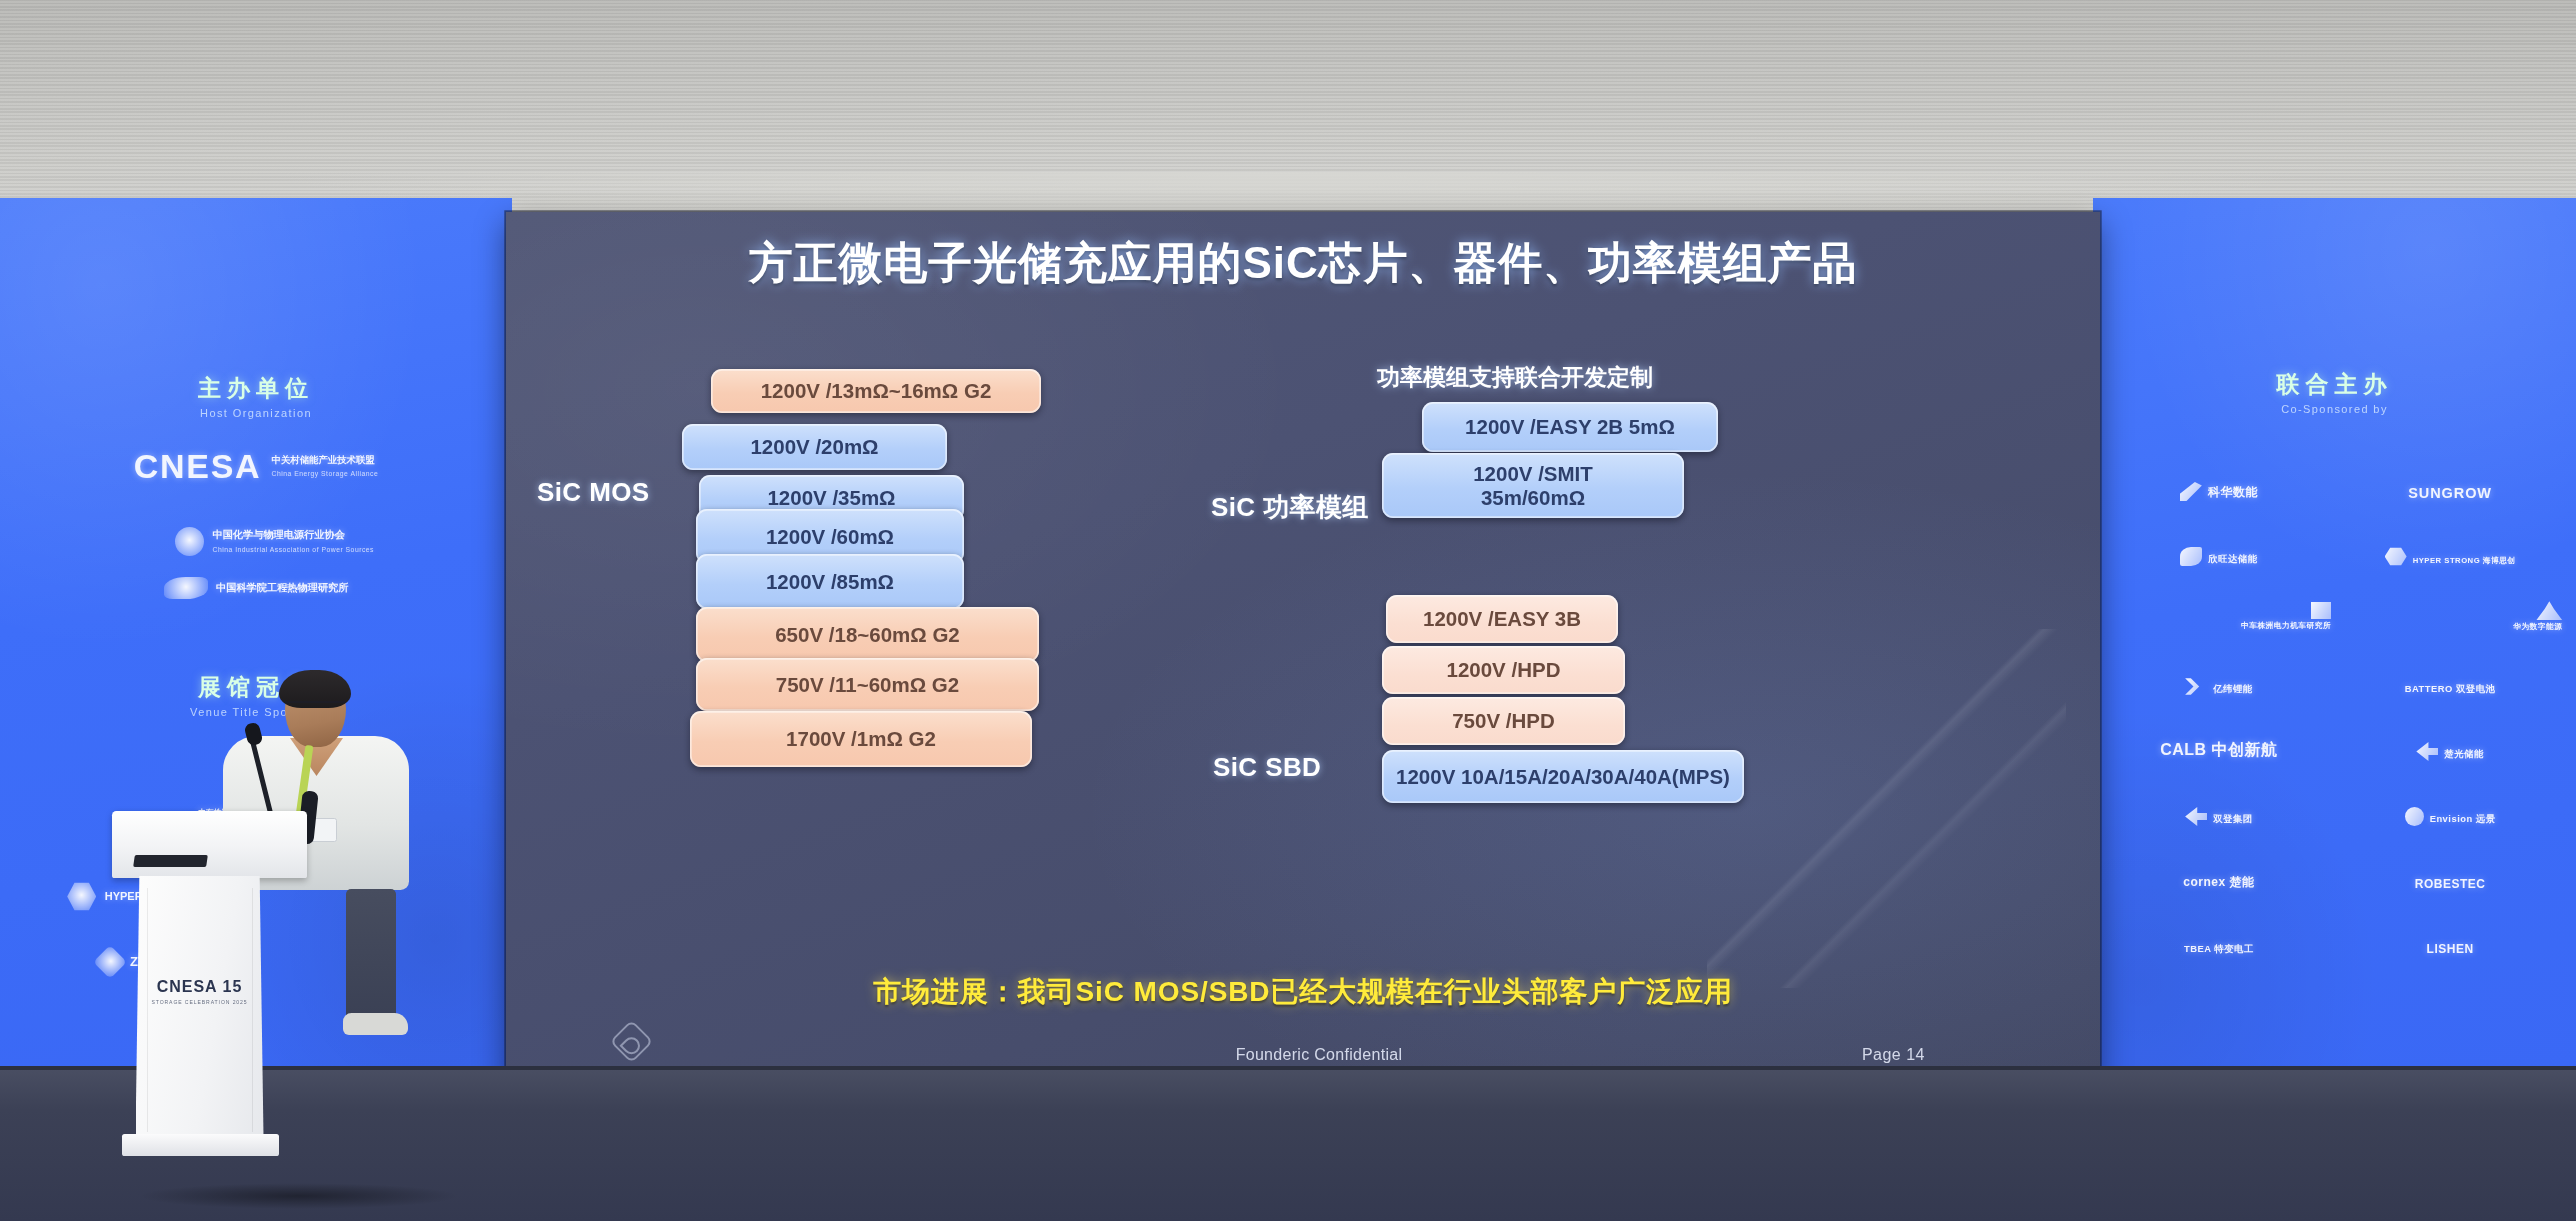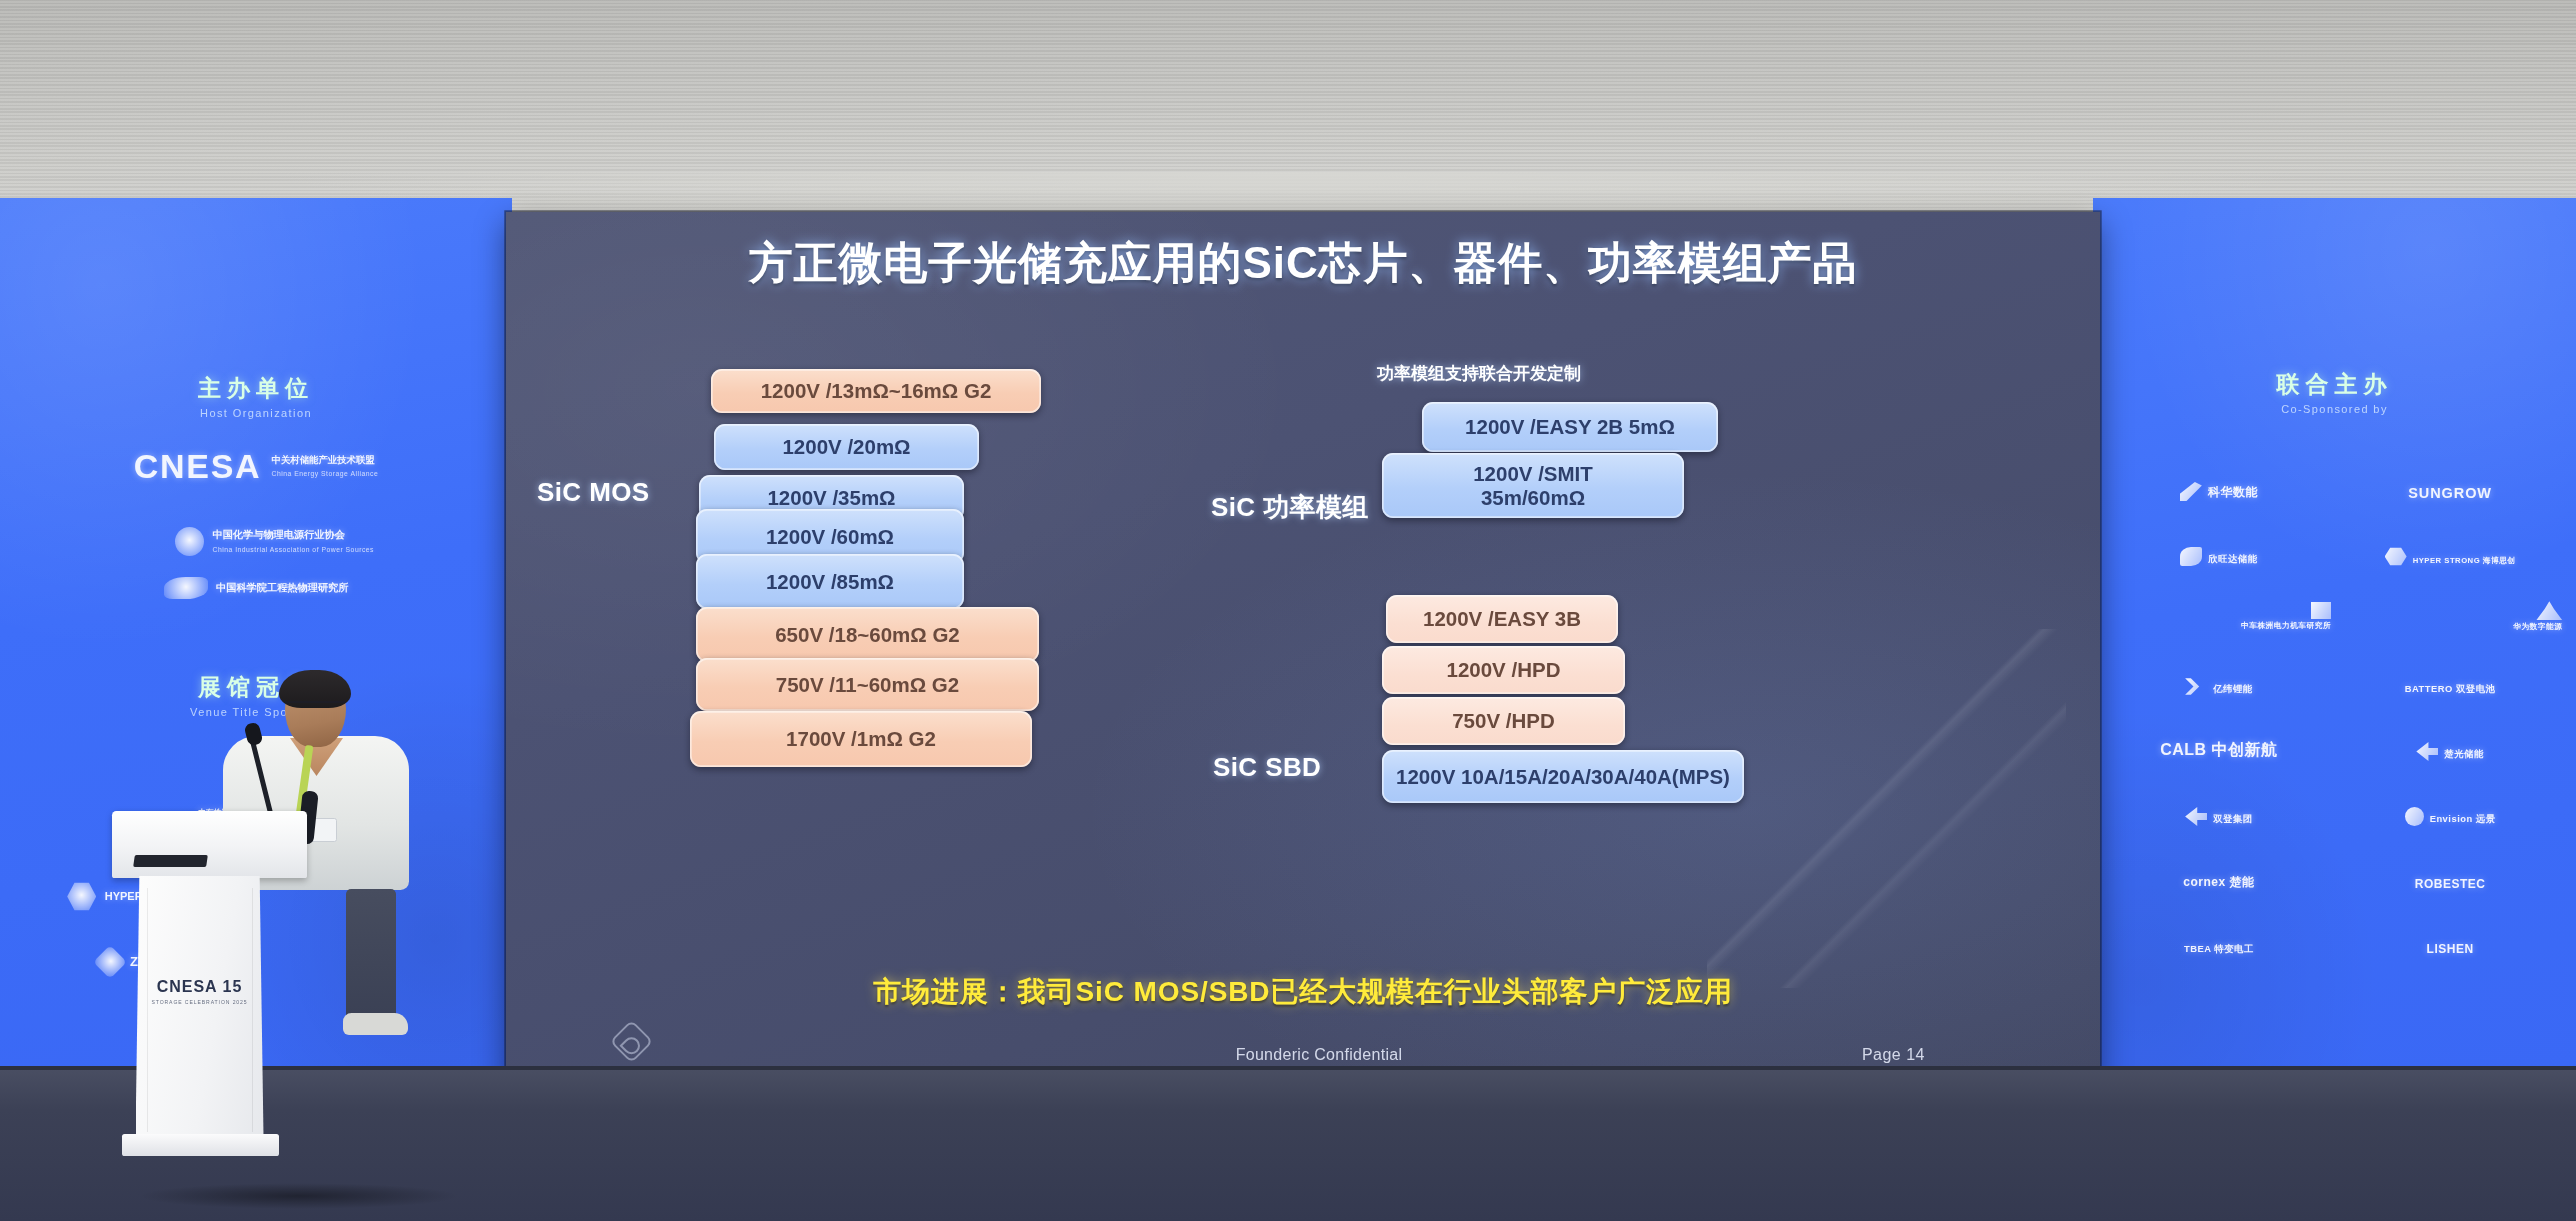--- a/index.html
+++ b/index.html
@@ -137,21 +137,21 @@
     font-size:44px; font-weight:700; color:#ffffff; letter-spacing:0.9px;
     text-shadow:0 0 12px rgba(150,190,255,.85), 0 1.7px 3.4px rgba(0,0,0,.5);
   }
 
   .col-label{
     position:absolute; color:#fff; font-size:26px; font-weight:700;
     letter-spacing:0.4px; text-shadow:0 0 7.7px rgba(180,210,255,.7);
     white-space:nowrap;
   }
   .mini-head{
-    position:absolute; color:#fff; font-size:17px; font-weight:700;
+    position:absolute; color:#fff; font-size:23px; font-weight:700;
     text-shadow:0 0 8.5px rgba(180,210,255,.75); white-space:nowrap;
   }
 
   .pill{
     position:absolute; border-radius:11px;
     display:flex; align-items:center; justify-content:center; text-align:center;
     font-size:20.5px; font-weight:600; line-height:1.16;
     box-shadow:0 2.6px 6px rgba(15,18,32,.45), inset 0 0 0 1.7px rgba(255,255,255,.55);
   }
   .pill.blue{
@@ -426,21 +426,21 @@
 
   <div id="screen">
     <div class="deco"></div>
     <div class="glow"></div>
 
     <div class="slide-title">方正微电子光储充应用的SiC芯片、器件、功率模组产品</div>
 
     <div class="col-label" style="left:31px;top:265px;">SiC MOS</div>
 
     <div class="pill peach" style="left:205px;top:157px;width:330px;height:44px;">1200V /13mΩ~16mΩ G2</div>
-    <div class="pill blue" style="left:208px;top:212px;width:265px;height:46px;">1200V /20mΩ</div>
+    <div class="pill blue" style="left:176px;top:212px;width:265px;height:46px;">1200V /20mΩ</div>
     <div class="pill blue" style="left:193px;top:263px;width:265px;height:46px;">1200V /35mΩ</div>
     <div class="pill blue" style="left:190px;top:297px;width:268px;height:55px;">1200V /60mΩ</div>
     <div class="pill blue" style="left:190px;top:342px;width:268px;height:55px;">1200V /85mΩ</div>
     <div class="pill peach" style="left:190px;top:395px;width:343px;height:55px;">650V /18~60mΩ G2</div>
     <div class="pill peach" style="left:190px;top:446px;width:343px;height:53px;">750V /11~60mΩ G2</div>
     <div class="pill peach" style="left:184px;top:499px;width:342px;height:56px;">1700V /1mΩ  G2</div>
 
     <div class="mini-head" style="left:871px;top:150px;">功率模组支持联合开发定制</div>
 
     <div class="col-label" style="left:705px;top:278px;">SiC 功率模组</div>

